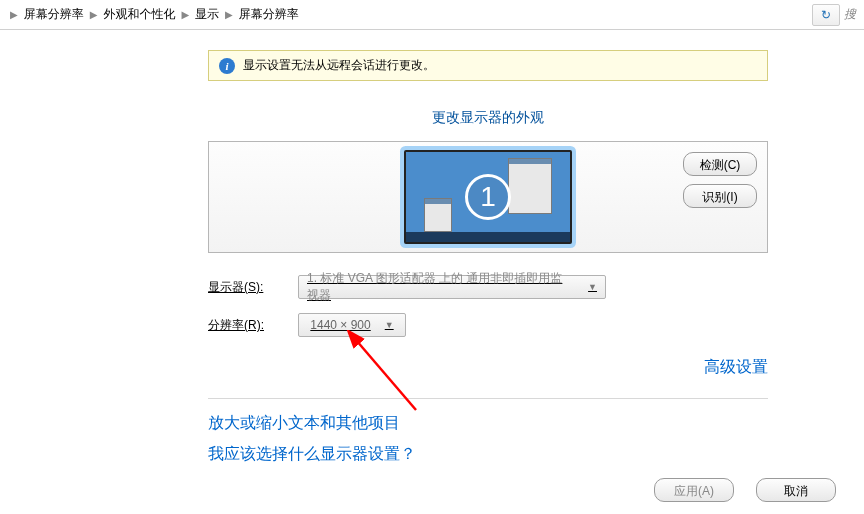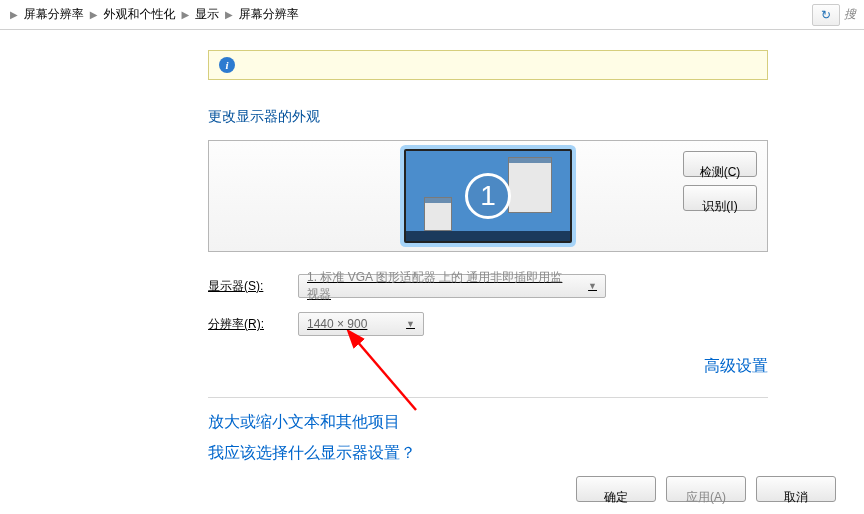--- a/index.html
+++ b/index.html
@@ -84,20 +84,21 @@
       justify-content: center;
       margin-right: 8px;
       font-style: italic;
       font-family: Georgia, serif;
     }
     .heading {
       color: #00509b;
       font-size: 14px;
       font-weight: normal;
       margin-bottom: 14px;
+      text-align: center;
     }
     .preview-panel {
       border: 1px solid #b6b6b6;
       height: 112px;
       display: flex;
       align-items: center;
       position: relative;
       background: linear-gradient(#fdfdfd, #f3f3f3);
       margin-bottom: 22px;
     }
@@ -166,24 +167,25 @@
       top: 10px;
       display: flex;
       flex-direction: column;
       gap: 8px;
     }
     .win-button {
       min-width: 74px;
       height: 24px;
       background: linear-gradient(#fdfdfd, #e8e8e8);
       border: 1px solid #9a9a9a;
-      border-radius: 3px;
+      border-radius: 10px;
       font-size: 12px;
       cursor: pointer;
-      padding: 12px 10px;
+      padding: 4px 10px;
+      margin-left: 12px;
     }
     .win-button:disabled {
       color: #888;
       cursor: default;
     }
     .form-row {
       display: flex;
       align-items: center;
       margin-bottom: 14px;
       font-size: 12px;
@@ -206,21 +208,21 @@
     }
     .combo.disabled {
       color: #888;
     }
     .combo-arrow {
       margin-left: 14px;
       font-size: 9px;
       color: #777;
     }
     .combo.display-combo { width: 308px; justify-content: flex-end; }
-    .combo.res-combo { width: 126px; justify-content: space-between; }
+    .combo.res-combo { width: 108px; justify-content: center; }
     .advanced-link-row {
       display: flex;
       justify-content: flex-end;
       margin-top: 20px;
       margin-bottom: 10px;
     }
     .link {
       color: #0066cc;
       font-size: 16px;
       cursor: pointer;
@@ -262,20 +264,21 @@
     <div class="refresh-btn">
       <span>↻</span>
     </div>
     <span class="search-hint">搜</span>
   </div>
 </div>
 
 <div class="content">
   <div class="info-banner">
     <div class="info-icon">i</div>
+    <span>显示设置无法从远程会话进行更改。</span>
   </div>
 
   <div class="heading">更改显示器的外观</div>
 
   <div class="preview-panel">
     <div class="preview-center">
       <div class="monitor-display">
         <div class="window-mock back">
             <div class="titlebar"></div>
           </div>
@@ -321,16 +324,15 @@
 <svg class="arrow-annotation" style="left:346px; top:330px;" width="80" height="90">
   <defs>
     <marker id="ah" markerWidth="10" markerHeight="10" refX="2" refY="3" orient="auto">
       <path d="M0,0 L0,6 L8,3 z" fill="#ff0000"></path>
     </marker>
   </defs>
   <line x1="70" y1="80" x2="10" y2="10" stroke="#ff0000" stroke-width="2.5" marker-end="url(#ah)"></line>
 </svg>
 
 <div class="button-bar">
-  <button class="win-button">确定</button>
   <button class="win-button" disabled="">应用(A)</button>
   <button class="win-button">取消</button>
 </div>
 
 </body></html>

